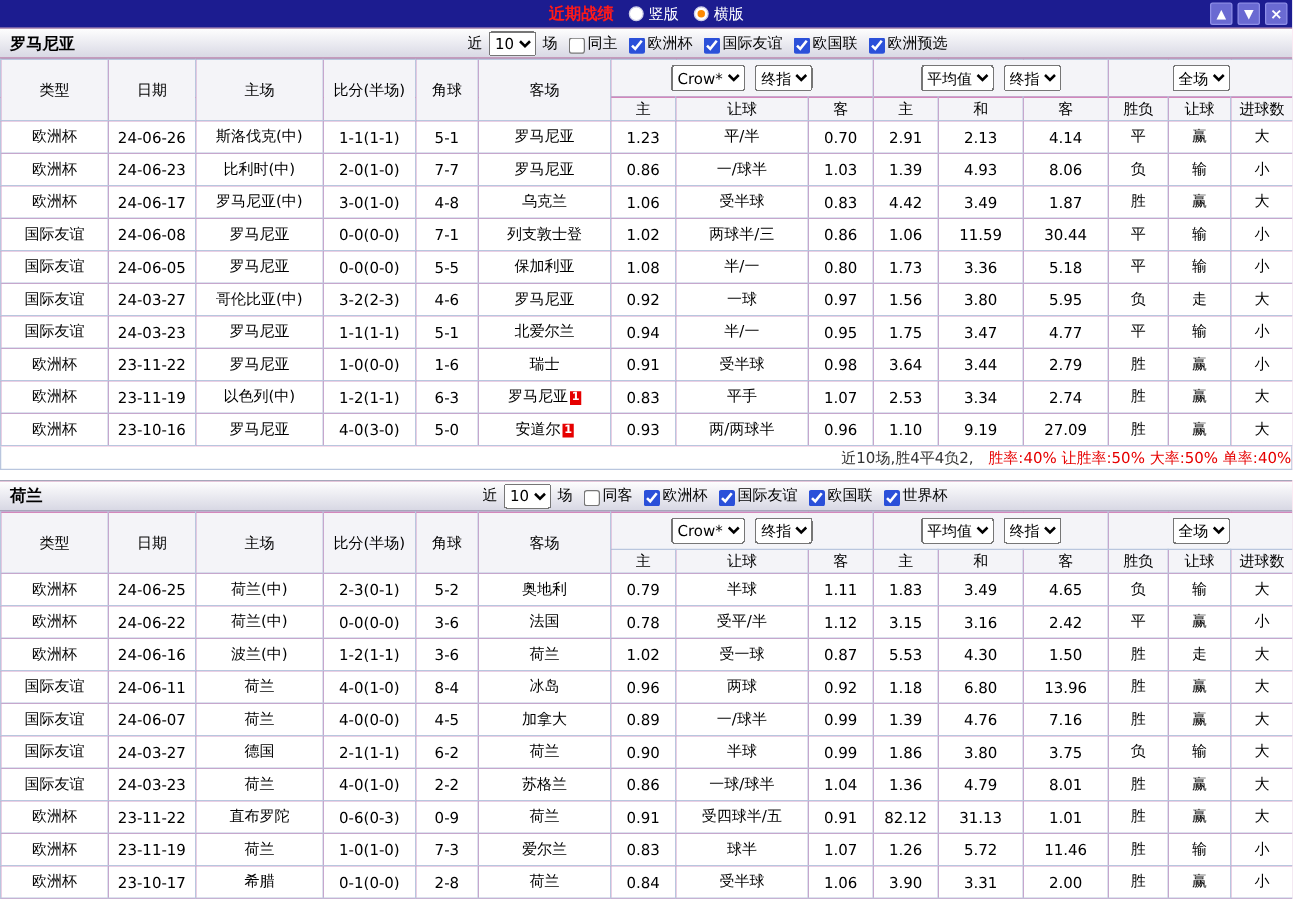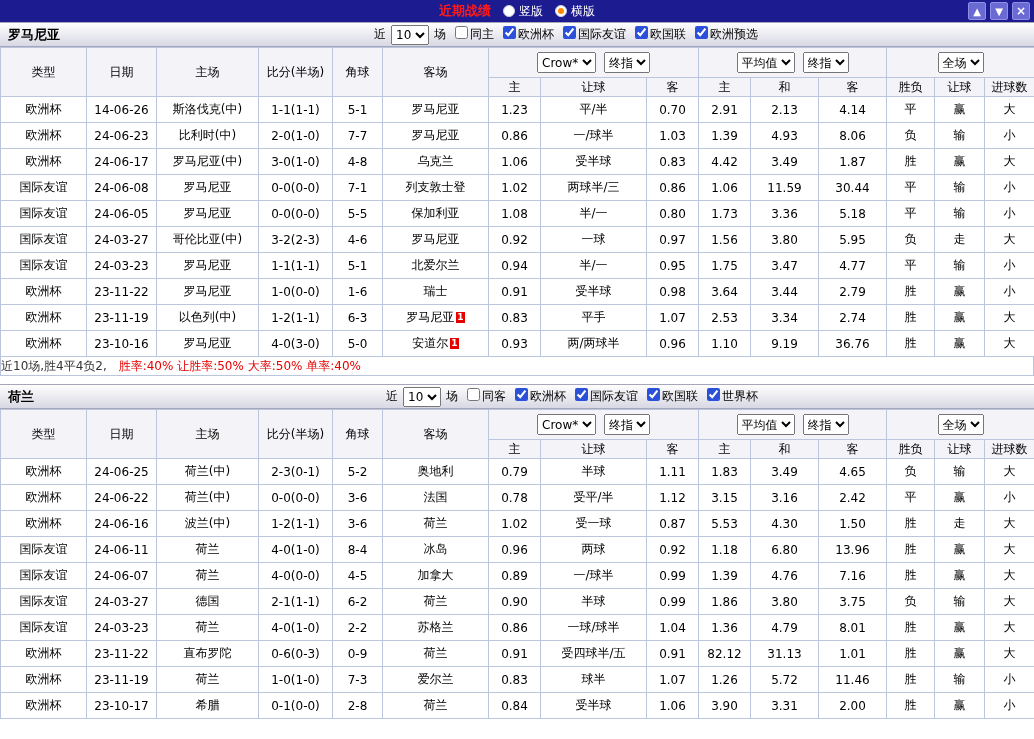--- a/index.html
+++ b/index.html
@@ -25,21 +25,21 @@
   .tb-btn.close { font-size:12px; font-weight:bold; }
 
   
   .team-section { background:#ec4899; }
   #sections > .team-section + .team-section { margin-top:8px; }
   .section-bar { height:25px; background:linear-gradient(#fefefe,#d8d8e4); border-top:1px solid #a6a6ba;
                  border-bottom:1px solid #a6a6ba; display:flex; align-items:center; padding:0 8px; }
   .team-name { font-weight:bold; font-size:13px; color:#000; }
   .filters { margin-left:auto; margin-right:268px; display:flex; align-items:center; font-size:12px; gap:3px; white-space:nowrap; }
   .filters select { height:20px; font-size:12px; font-family:inherit; margin:0 2px; }
-  .chk { display:flex; align-items:flex-start; margin-left:6px; cursor:pointer; }
+  .chk { display:flex; align-items:flex-end; margin-left:6px; cursor:pointer; }
   .chk input { width:13px; height:13px; margin:0 2px 0 0; accent-color:#2b50d9; }
 
   
   table.matches { border-collapse:collapse; table-layout:fixed; width:1034px; }
   .matches th, .matches td { border:1px solid #b9c6de; text-align:center; font-size:12px; padding:0;
                              white-space:nowrap; overflow:hidden; }
   .matches thead tr.hrow1 th { height:30px; background:#f4f4f8; font-weight:normal; color:#000; }
   .matches thead tr.hrow2 th { height:19px; background:#f4f4f8; font-weight:normal; color:#000; }
   .matches tbody td { height:26px; background:#fff; color:#000; }
   td.type-maroon { background:#8d1010; color:#fff; }
@@ -48,21 +48,21 @@
   td.score  { color:#e60000;margin-left:20px; }
   .res-red   { color:#e60000; }
   .res-green { color:#009900; }
   .res-blue  { color:#2727cc; }
   .redcard { display:inline-block; background:#e60000; color:#fff; font-size:9px; line-height:11px;
              min-width:8px; height:11px; padding:0 1px; margin-left:2px; vertical-align:1px; font-weight:bold; }
   .hdr-selects { display:flex; justify-content:center; gap:8px; align-items:center; }
   .hdr-selects select { font-size:12px; height:21px; font-family:inherit; }
 
   
-  .summary { height:19px; line-height:18px; text-align:left; font-size:12px;
+  .summary { height:19px; line-height:18px; text-align:right; font-size:12px;
              border:1px solid #b9c6de; border-top:none; background:#fff; }
   .sum-prefix { color:#333; margin-right:8px; }
   .sum-stats  { color:#e60000; }
 </style>
 </head>
 <body>
 
 <div class="app">
 
   <header class="titlebar">
@@ -169,21 +169,21 @@
           <th>和</th>
           <th>客</th>
           <th>胜负</th>
           <th>让球</th>
           <th>进球数</th>
         </tr>
       </thead>
       <tbody>
             <tr>
               <td class="type-maroon">欧洲杯</td>
-              <td>14-06-26</td>
+              <td>24-06-26</td>
               <td>斯洛伐克(中)</td>
               <td class="score">1-1(1-1)</td>
               <td>5-1</td>
               <td class="focus"><span>罗马尼亚</span></td>
               <td>1.23</td>
               <td>平/半</td>
               <td>0.70</td>
               <td>2.91</td>
               <td>2.13</td>
               <td>4.14</td>
@@ -332,21 +332,21 @@
               <td>23-10-16</td>
               <td class="focus">罗马尼亚</td>
               <td class="score">4-0(3-0)</td>
               <td>5-0</td>
               <td><span>安道尔</span><span class="redcard">1</span></td>
               <td>0.93</td>
               <td>两/两球半</td>
               <td>0.96</td>
               <td>1.10</td>
               <td>9.19</td>
-              <td>36.76</td>
+              <td>27.09</td>
               <td class="res-red">胜</td>
               <td class="res-red">赢</td>
               <td class="res-red">大</td>
             </tr>
           </tbody>
     </table>
 
     <div class="summary">
       <span class="sum-prefix">近10场,胜4平4负2,</span>
       <span class="sum-stats">胜率:40%  让胜率:50%  大率:50%  单率:40%</span>

